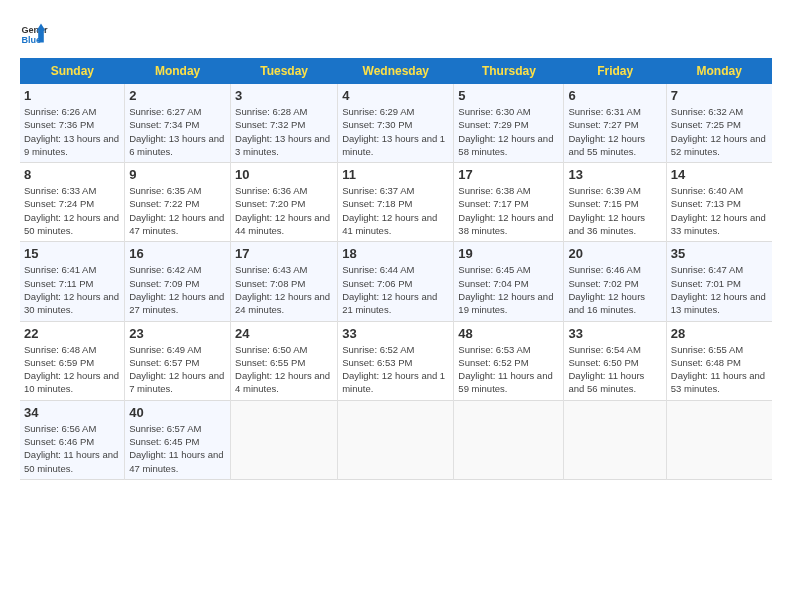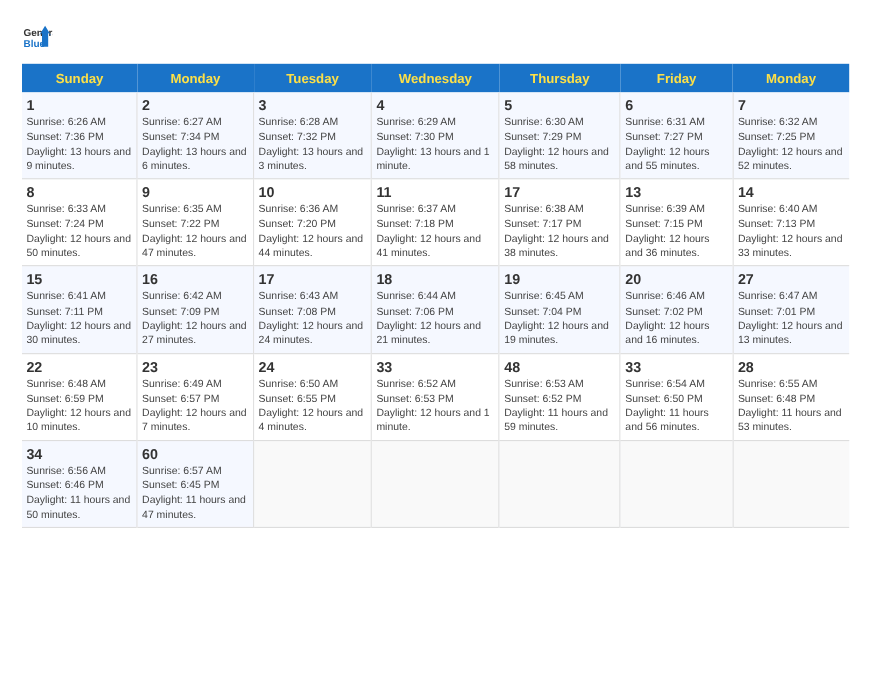--- a/index.html
+++ b/index.html
@@ -274,21 +274,21 @@
         </td>
         <td>
           <span class="day-num">20</span>
           <span class="day-info">
             Sunrise: 6:46 AM<br>
             Sunset: 7:02 PM<br>
             Daylight: 12 hours and 16 minutes.
           </span>
         </td>
         <td>
-          <span class="day-num">27</span>
+          <span class="day-num">35</span>
           <span class="day-info">
             Sunrise: 6:47 AM<br>
             Sunset: 7:01 PM<br>
             Daylight: 12 hours and 13 minutes.
           </span>
         </td>
       </tr>
       <tr>
         <td>
           <span class="day-num">22</span>
@@ -350,21 +350,21 @@
       <tr>
         <td>
           <span class="day-num">34</span>
           <span class="day-info">
             Sunrise: 6:56 AM<br>
             Sunset: 6:46 PM<br>
             Daylight: 11 hours and 50 minutes.
           </span>
         </td>
         <td>
-          <span class="day-num">60</span>
+          <span class="day-num">40</span>
           <span class="day-info">
             Sunrise: 6:57 AM<br>
             Sunset: 6:45 PM<br>
             Daylight: 11 hours and 47 minutes.
           </span>
         </td>
         <td class="empty-cell"></td>
         <td class="empty-cell"></td>
         <td class="empty-cell"></td>
         <td class="empty-cell"></td>

